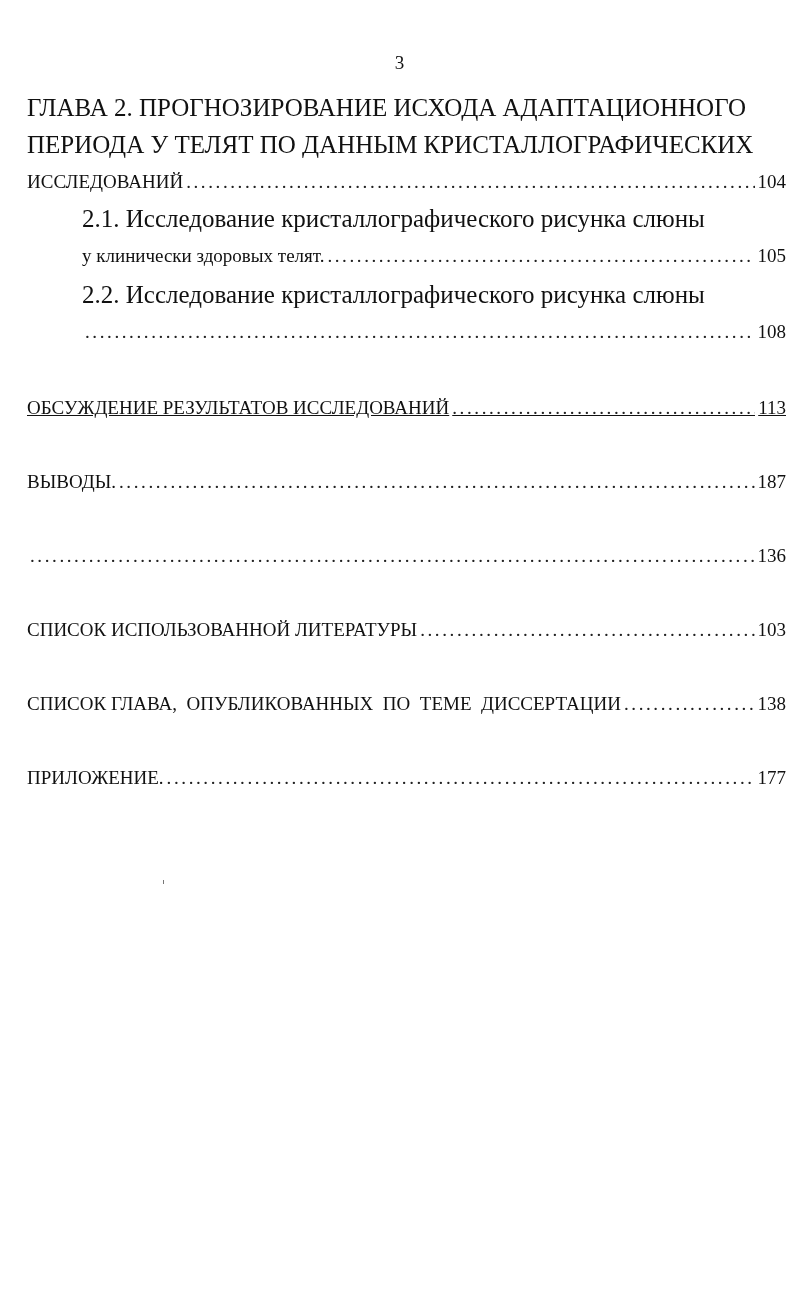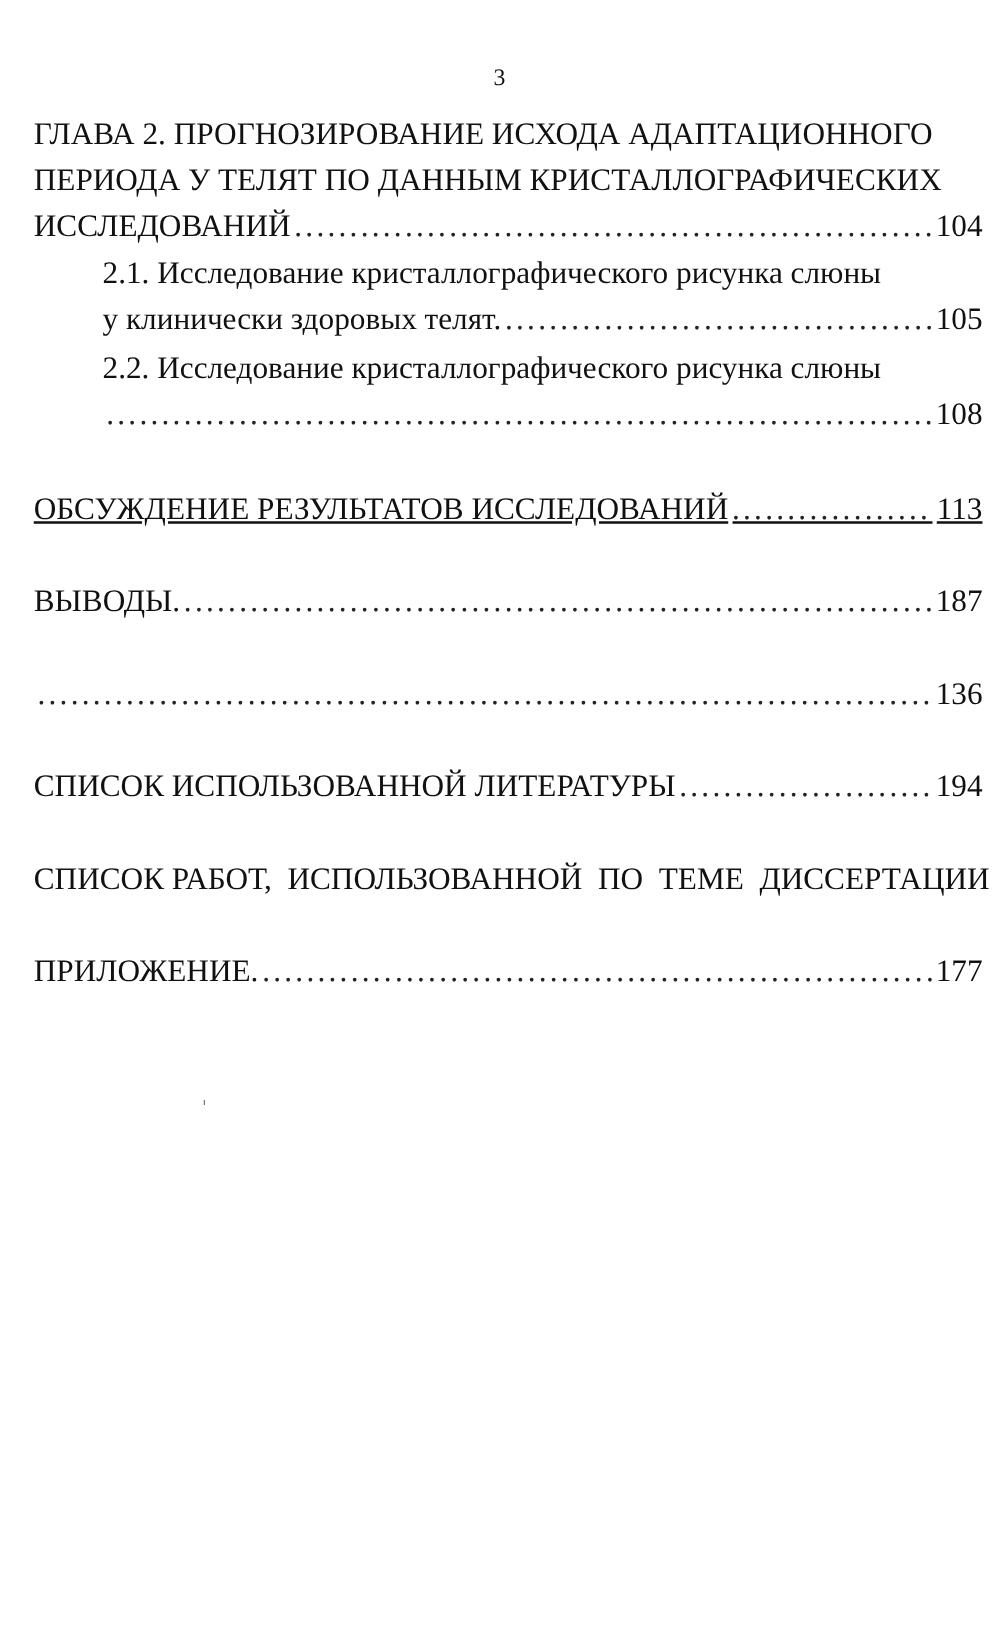--- a/index.html
+++ b/index.html
@@ -12,21 +12,21 @@
       position: absolute; top: 52px; left: 0; width: 799px;
       text-align: center; font-size: 19px;
     }
     .line {
       position: absolute; height: 26px; line-height: 26px;
       font-size: 25px; white-space: nowrap;
     }
     .plain { left: 27px; }
     .toc-row {
       position: absolute; display: flex; align-items: baseline;
-      height: 26px; line-height: 26px; font-size: 25px; white-space: nowrap;
+      height: 26px; line-height: 26px; font-size: 19px; white-space: nowrap;
       right: 13px;
     }
     .toc-row .label { flex: 0 0 auto; }
     .toc-row .dots {
       flex: 1 1 auto; overflow: hidden; margin: 0 3px;
       letter-spacing: 2.6px; color: #222;
     }
     .toc-row .dots::before {
       content: "........................................................................................................................................................................................................";
     }
@@ -76,25 +76,25 @@
 </div>
 
 <div class="toc-row lvl1" style="top:543px;">
   <span class="dots"></span>
   <span class="page">136</span>
 </div>
 
 <div class="toc-row lvl1" style="top:617px;">
   <span class="label">СПИСОК ИСПОЛЬЗОВАННОЙ ЛИТЕРАТУРЫ</span>
   <span class="dots"></span>
-  <span class="page">194</span>
+  <span class="page">103</span>
 </div>
 
 <div class="toc-row lvl1" style="top:691px;">
-  <span class="label" style="white-space:pre;">СПИСОК РАБОТ,  ИСПОЛЬЗОВАННОЙ  ПО  ТЕМЕ  ДИССЕРТАЦИИ</span>
+  <span class="label" style="white-space:pre;">СПИСОК ГЛАВА,  ОПУБЛИКОВАННЫХ  ПО  ТЕМЕ  ДИССЕРТАЦИИ</span>
   <span class="dots"></span>
   <span class="page">138</span>
 </div>
 
 <div class="toc-row lvl1" style="top:765px;">
   <span class="label">ПРИЛОЖЕНИЕ.</span>
   <span class="dots"></span>
   <span class="page">177</span>
 </div>
 

